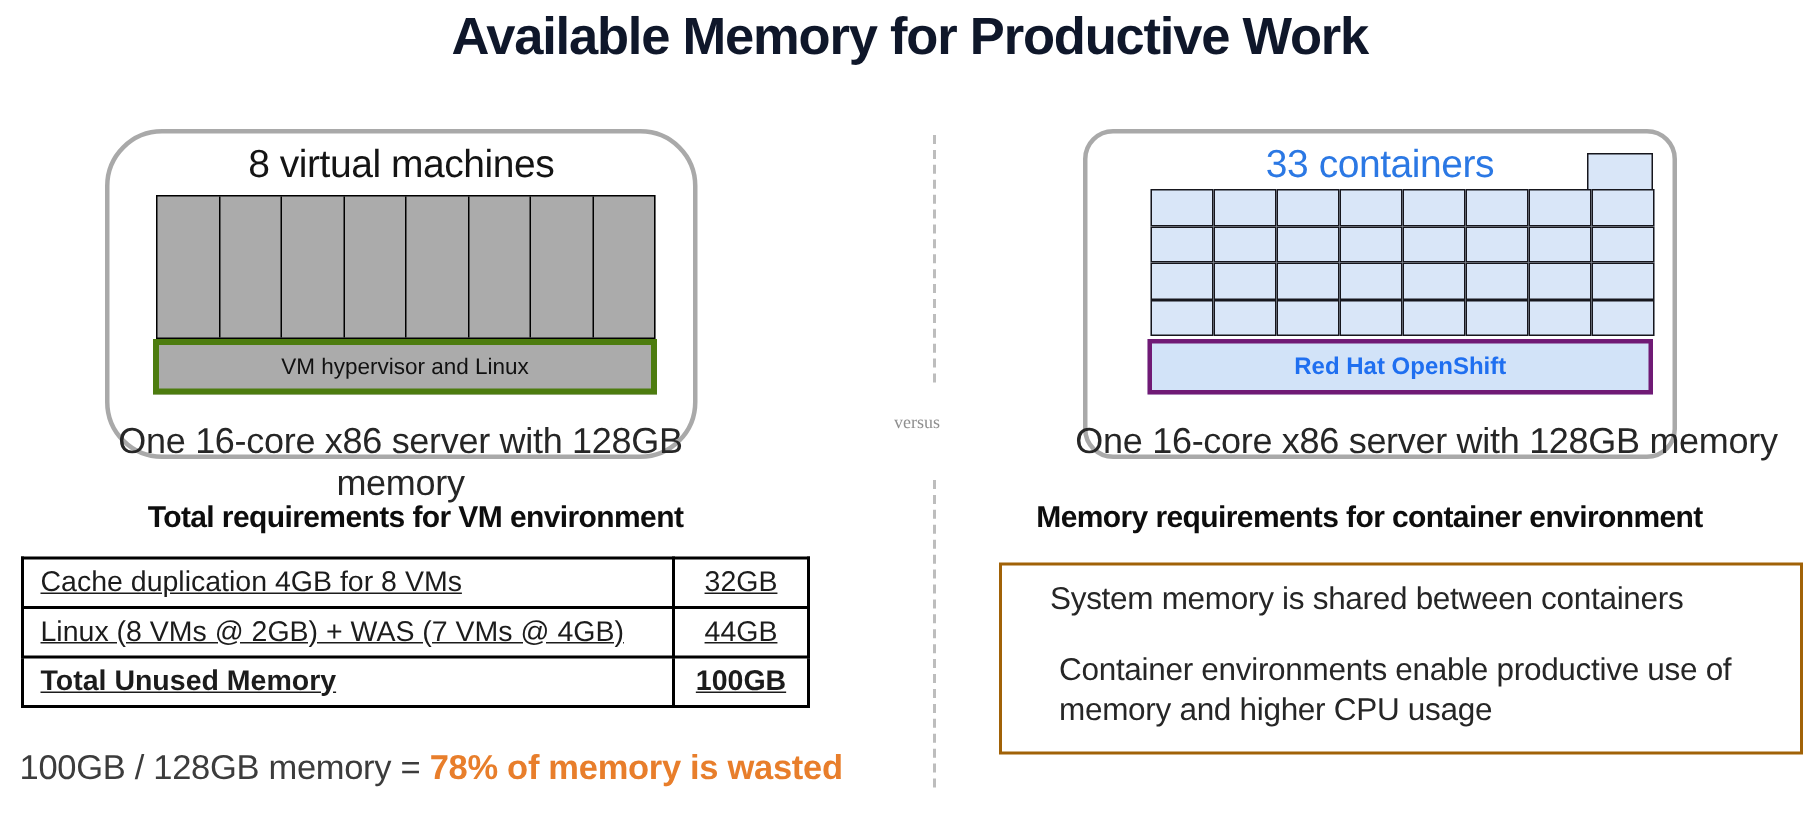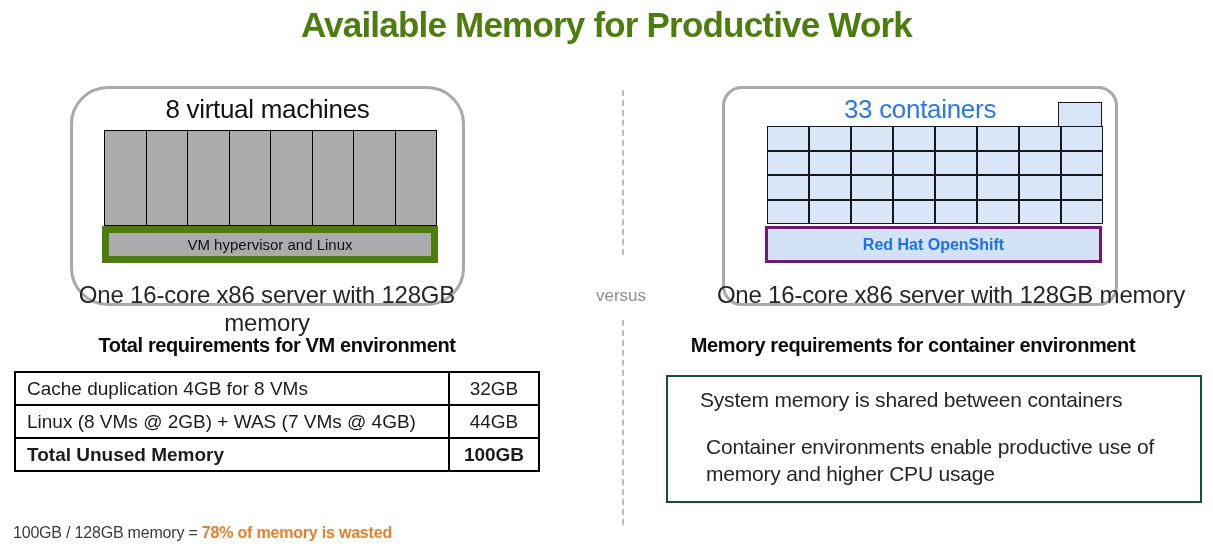--- a/index.html
+++ b/index.html
@@ -3,21 +3,21 @@
 <meta charset="utf-8">
 <style>
   * { margin:0; padding:0; box-sizing:border-box; }
   html,body { background:#ffffff; }
   .canvas {
     position:relative; width:1213px; height:550px; background:#ffffff;
     font-family:"Liberation Sans", sans-serif; overflow:hidden;
   }
   .page-title {
     position:absolute; top:5px; left:0; width:100%; text-align:center;
-    font-size:35px; font-weight:600; letter-spacing:-0.8px; color:#4d7c0f;
+    font-size:35px; font-weight:600; letter-spacing:-0.8px; color:#0f172a;
   }
 
   
   .server-box {
     position:absolute; top:86px; height:220px; border:3px solid #a9a9a9;
     border-radius:38px; background:#ffffff;
   }
   .server-box.left  { left:70px;  width:395px; }
   .server-box.right { left:722px; width:396px;border-radius:20px; }
   .server-box-title {
@@ -28,21 +28,21 @@
 
   
   .vm-columns {
     position:absolute; left:31px; top:41px; width:333px; height:96px;
     display:flex; background:#ababab; border:1.5px solid #000;
   }
   .vm-col { flex:1; border-left:1.5px solid #000; }
   .vm-col:first-child { border-left:none; }
   .hypervisor-bar {
     position:absolute; left:29px; top:137px; width:336px; height:37px;
-    background:#ababab; border:7px solid #4d7c0f;
+    background:#ababab; border:4px solid #4d7c0f;
     display:flex; align-items:center; justify-content:center;
     font-size:15px; color:#111;
   }
 
   
   .container-grid {
     position:absolute; left:42px; top:37px; width:336px; height:98px;
     display:grid; grid-template-rows:repeat(4,1fr); grid-template-columns:repeat(8,1fr);
   }
   .container-cell { background:#d9e6f8; border:1.5px solid #16161d; }
@@ -61,44 +61,44 @@
     position:absolute; top:281px; text-align:center;
     font-size:24px; color:#262626; letter-spacing:-0.2px;
   }
   .server-caption.left  { left:37px;  width:460px; }
   .server-caption.right { left:701px; width:500px; }
 
   
   .divider-seg { position:absolute; left:622px; width:0; border-left:2px dashed #bdbdbd; }
   .divider-seg.top    { top:90px;  height:165px; }
   .divider-seg.bottom { top:320px; height:205px; }
-  .versus-label { position:absolute; left:596px; top:286px; font-size:17px; color:#8f8f8f; }
+  .versus-label { position:absolute; left:596px; top:274px; font-size:12px; color:#8f8f8f;font-family:Liberation Serif, serif; }
 
   
   .table-heading {
     position:absolute; top:334px; text-align:center;
     font-size:20px; font-weight:bold; letter-spacing:-0.4px; color:#0d0d0d;
   }
   .table-heading.left  { left:14px;  width:526px; }
   .table-heading.right { left:650px; width:526px; }
   table.vm-table {
     position:absolute; left:14px; top:371px; width:526px;
     border-collapse:collapse; font-size:19px; color:#1c1c1c;
   }
-  table.vm-table td { border:2px solid #000; height:33px; padding:0 6px 0 11px; }
+  table.vm-table td { border:2px solid #000; height:33px; padding:0 6px 0 11px;text-decoration:underline; }
   table.vm-table td.value { width:90px; text-align:center; padding:0 4px;margin-left:32px; }
   table.vm-table tr.bold td { font-weight:bold; }
 
-  .footnote { position:absolute; left:13px; top:524px; font-size:16px; color:#3c3c3c; letter-spacing:-0.2px; }
+  .footnote { position:absolute; left:13px; top:498px; font-size:23px; color:#3c3c3c; letter-spacing:-0.2px; }
   .footnote .highlight { color:#e87e2b; font-weight:bold; }
 
   
   .notes-box {
     position:absolute; left:666px; top:375px; width:536px; height:128px;
-    border:2px solid #14532d; background:#fff;
+    border:2px solid #a16207; background:#fff;
     font-size:21px; color:#262626; letter-spacing:-0.2px;
   }
   .notes-box .line1 { margin:11px 0 0 32px; }
   .notes-box .line2 { margin:21px 0 0 38px; width:450px; line-height:27px; }
 </style>
 </head>
 <body>
 
 <div class="canvas">
 

